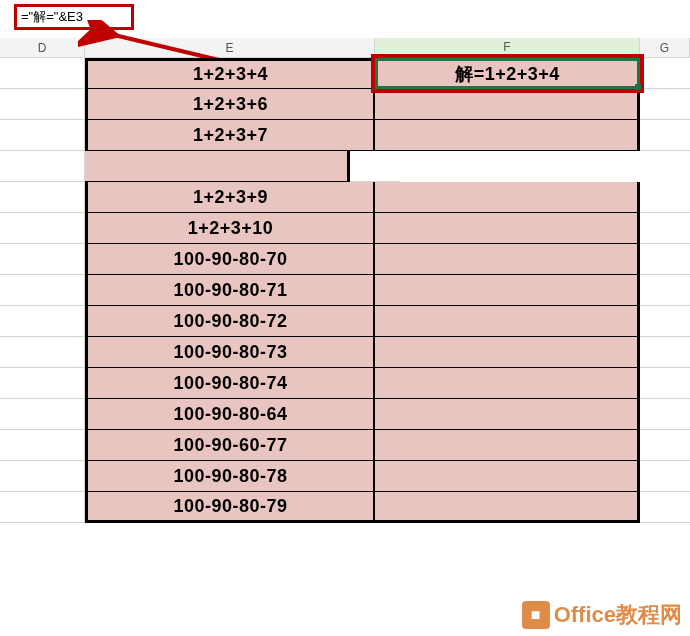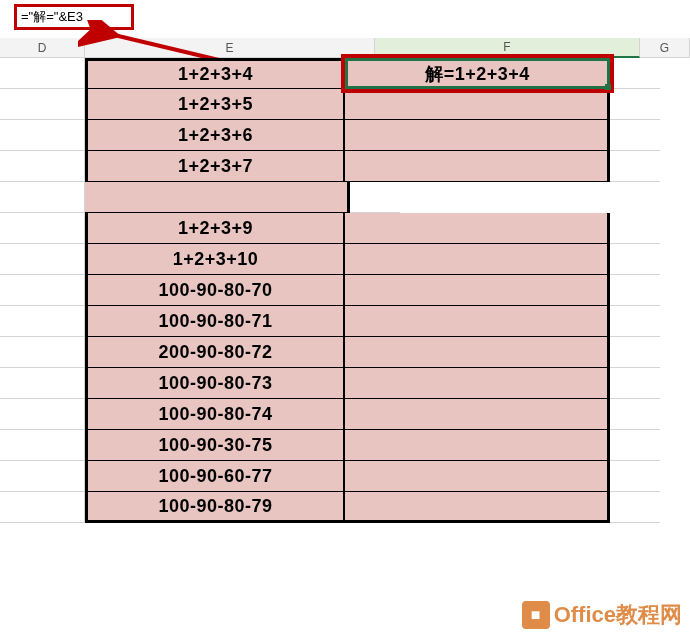--- a/index.html
+++ b/index.html
@@ -71,21 +71,21 @@
       align-items: center;
       justify-content: center;
       font-family: "Arial Black", Arial, sans-serif;
       font-weight: 900;
       font-size: 18px;
       letter-spacing: 0.5px;
       background: #e8c5c0;
       border-right: 2px solid #000;
       border-bottom: 1px solid #000;
     }
-    .cell-e { width: 260px; border-left: 3px solid #000; }
+    .cell-e { width: 290px; border-left: 3px solid #000; }
     .cell-f { width: 265px; border-right: 3px solid #000; }
     .cell-g {
       width: 50px;
       border-bottom: 1px solid #d4d4d4;
     }
     .first-row .cell-e, .first-row .cell-f { border-top: 3px solid #000; }
     .last-row .cell-e, .last-row .cell-f { border-bottom: 3px solid #000; }
     .selected-cell {
       border: 3px solid #217346 !important;
       outline: 4px solid #c00000;
@@ -151,26 +151,20 @@
 
 <div class="sheet">
   <div class="sheet-row first-row">
     <div class="cell-d"></div>
     <div class="cell-e">1+2+3+4</div>
     <div class="cell-f selected-cell">解=1+2+3+4</div>
     <div class="cell-g"></div>
   </div>
   <div class="sheet-row">
     <div class="cell-d"></div>
-    <div class="cell-e">1+2+3+5</div>
-    <div class="cell-f"></div>
-    <div class="cell-g"></div>
-  </div>
-  <div class="sheet-row">
-    <div class="cell-d"></div>
     <div class="cell-e">1+2+3+6</div>
     <div class="cell-f"></div>
     <div class="cell-g"></div>
   </div>
   <div class="sheet-row">
     <div class="cell-d"></div>
     <div class="cell-e">1+2+3+7</div>
     <div class="cell-f"></div>
     <div class="cell-g"></div>
   </div>
@@ -198,45 +192,51 @@
     <div class="cell-g"></div>
   </div>
   <div class="sheet-row">
     <div class="cell-d"></div>
     <div class="cell-e">100-90-80-71</div>
     <div class="cell-f"></div>
     <div class="cell-g"></div>
   </div>
   <div class="sheet-row">
     <div class="cell-d"></div>
-    <div class="cell-e">200-90-80-72</div>
+    <div class="cell-e">100-90-80-72</div>
     <div class="cell-f"></div>
     <div class="cell-g"></div>
   </div>
   <div class="sheet-row">
     <div class="cell-d"></div>
     <div class="cell-e">100-90-80-73</div>
     <div class="cell-f"></div>
     <div class="cell-g"></div>
   </div>
   <div class="sheet-row">
     <div class="cell-d"></div>
     <div class="cell-e">100-90-80-74</div>
     <div class="cell-f"></div>
     <div class="cell-g"></div>
   </div>
   <div class="sheet-row">
     <div class="cell-d"></div>
-    <div class="cell-e">100-90-30-75</div>
+    <div class="cell-e">100-90-80-64</div>
     <div class="cell-f"></div>
     <div class="cell-g"></div>
   </div>
   <div class="sheet-row">
     <div class="cell-d"></div>
     <div class="cell-e">100-90-60-77</div>
+    <div class="cell-f"></div>
+    <div class="cell-g"></div>
+  </div>
+  <div class="sheet-row">
+    <div class="cell-d"></div>
+    <div class="cell-e">100-90-80-78</div>
     <div class="cell-f"></div>
     <div class="cell-g"></div>
   </div>
   <div class="sheet-row last-row">
     <div class="cell-d"></div>
     <div class="cell-e">100-90-80-79</div>
     <div class="cell-f"></div>
     <div class="cell-g"></div>
   </div>
 </div>

